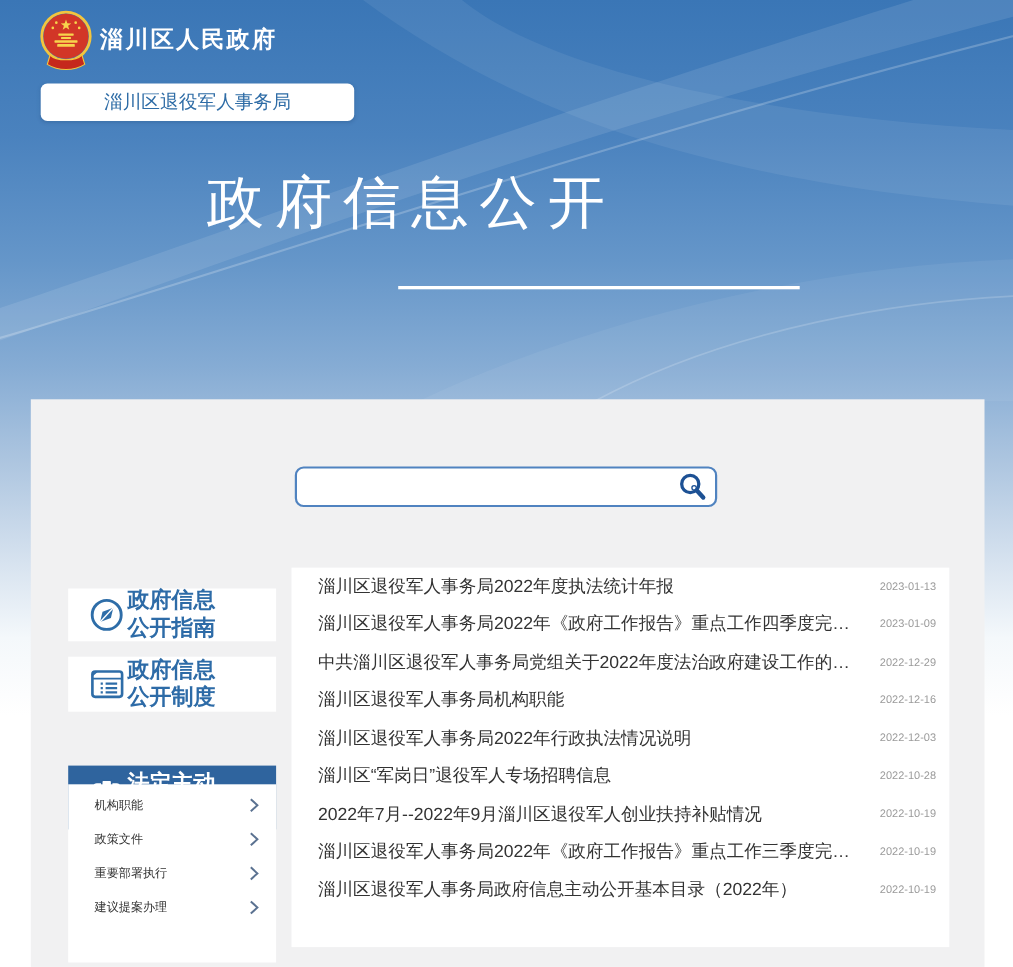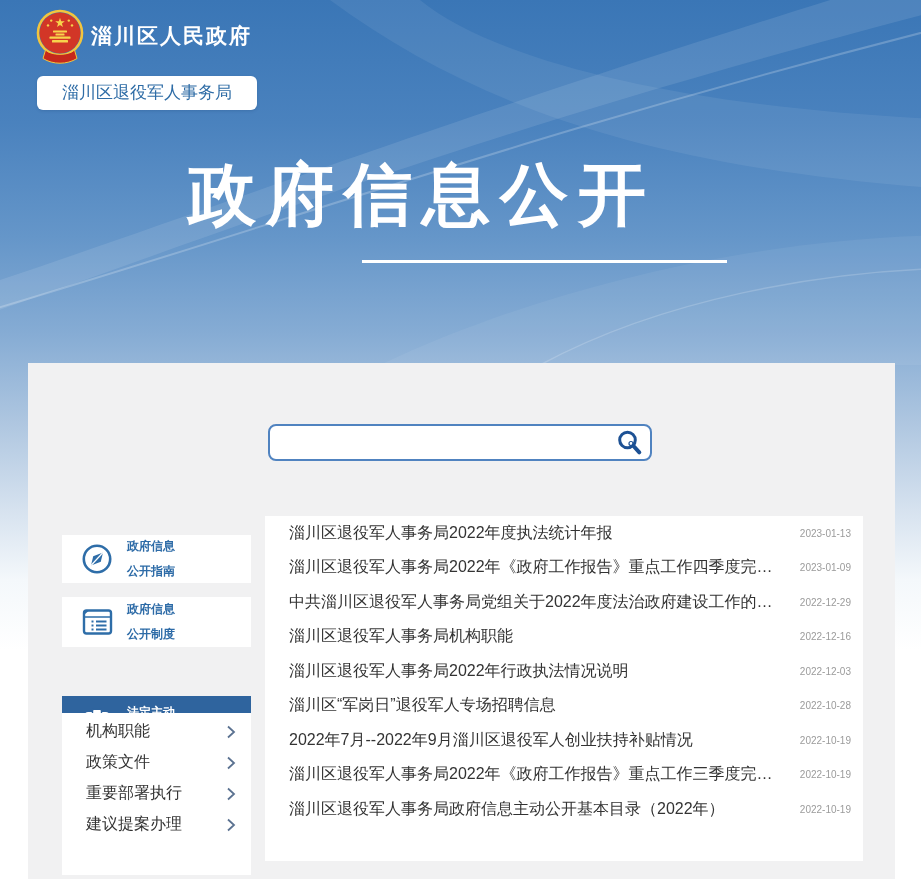--- a/index.html
+++ b/index.html
@@ -6,56 +6,56 @@
   .page{
     position:relative;width:921px;height:879px;overflow:hidden;
     font-family:"Liberation Sans",sans-serif;
     background:linear-gradient(180deg,#3a76b6 0%,#4a82be 14%,#6596c9 27%,#86acd4 38%,#aec6e0 48%,#d6e2ef 58%,#f4f8fb 66%,#ffffff 74%);
   }
   .waves{position:absolute;left:0;top:0;}
   
   .emblem{position:absolute;left:36px;top:9px;}
   .site-name{position:absolute;left:91px;top:22px;color:#fff;font-size:21px;font-weight:bold;letter-spacing:2px;cursor:pointer;}
   .dept-badge{
-    position:absolute;left:37px;top:76px;width:220px;height:34px;line-height:34px;
+    position:absolute;left:37px;top:76px;width:285px;height:34px;line-height:34px;
     background:#fff;border-radius:6px;text-align:center;color:#2e6ca6;font-size:17px;cursor:pointer;
     box-shadow:0 1px 3px rgba(30,70,120,.25);
   }
   .page-title{
     position:absolute;left:188px;top:150px;margin:0;color:#fff;
-    font-size:68px;font-weight:bold;letter-spacing:10px;white-space:nowrap;
+    font-size:52px;font-weight:normal;letter-spacing:10px;white-space:nowrap;
   }
   .title-underline{position:absolute;left:362px;top:260px;width:365px;height:3px;background:#fff;}
   
   .panel{position:absolute;left:28px;top:363px;width:867px;height:516px;background:#f1f1f2;}
   
   .searchbox{
     position:absolute;left:268px;top:424px;width:384px;height:37px;box-sizing:border-box;
     background:#fff;border:2px solid #5083c0;border-radius:8px;display:flex;align-items:center;
   }
   .searchbox input{flex:1;height:100%;border:none;outline:none;background:transparent;padding:0 10px;font-size:15px;font-family:"Liberation Sans",sans-serif;}
   .search-btn{width:42px;height:100%;border:none;background:transparent;display:flex;align-items:center;justify-content:center;cursor:pointer;padding:0;}
   
   .card{
     position:absolute;left:62px;width:189px;background:#fff;display:flex;align-items:center;
     padding-left:16px;box-sizing:border-box;cursor:pointer;
   }
   .card-1{top:535px;height:48px;}
   .card-2{top:597px;height:50px;}
   .card-3{top:696px;height:58px;background:#2f649e;}
   .card .c-icon{width:38px;display:flex;align-items:center;justify-content:center;}
-  .card-label{margin-left:11px;font-size:12px;font-weight:bold;color:#2d6ba7;line-height:25px;}
+  .card-label{margin-left:0;font-size:20px;font-weight:bold;color:#2d6ba7;line-height:25px;}
   .card-3 .card-label{color:#fff;}
   .collapse-ind{position:absolute;right:11px;top:50%;transform:translateY(-50%);color:#fff;font-size:20px;font-weight:bold;}
   .subpanel{position:absolute;left:62px;top:713px;width:189px;height:162px;background:#fff;box-sizing:border-box;padding-top:3px;}
   .subitem{
     height:31px;display:flex;align-items:center;justify-content:space-between;
     padding:0 15px 0 24px;cursor:pointer;
   }
-  .subitem .s-label{font-size:16px;color:#333;}
+  .subitem .s-label{font-size:11px;color:#333;}
   
   .list{position:absolute;left:265px;top:516px;width:598px;height:345px;background:#fff;box-sizing:border-box;}
   .row{
     height:34.5px;display:flex;align-items:center;justify-content:space-between;
     padding:0 12px 0 24px;cursor:pointer;
   }
   .row-title{font-size:16px;color:#333;white-space:nowrap;overflow:hidden;text-overflow:ellipsis;}
   .row-date{font-size:10px;color:#9b9b9b;margin-left:14px;flex-shrink:0;}
 </style>
 </head>

